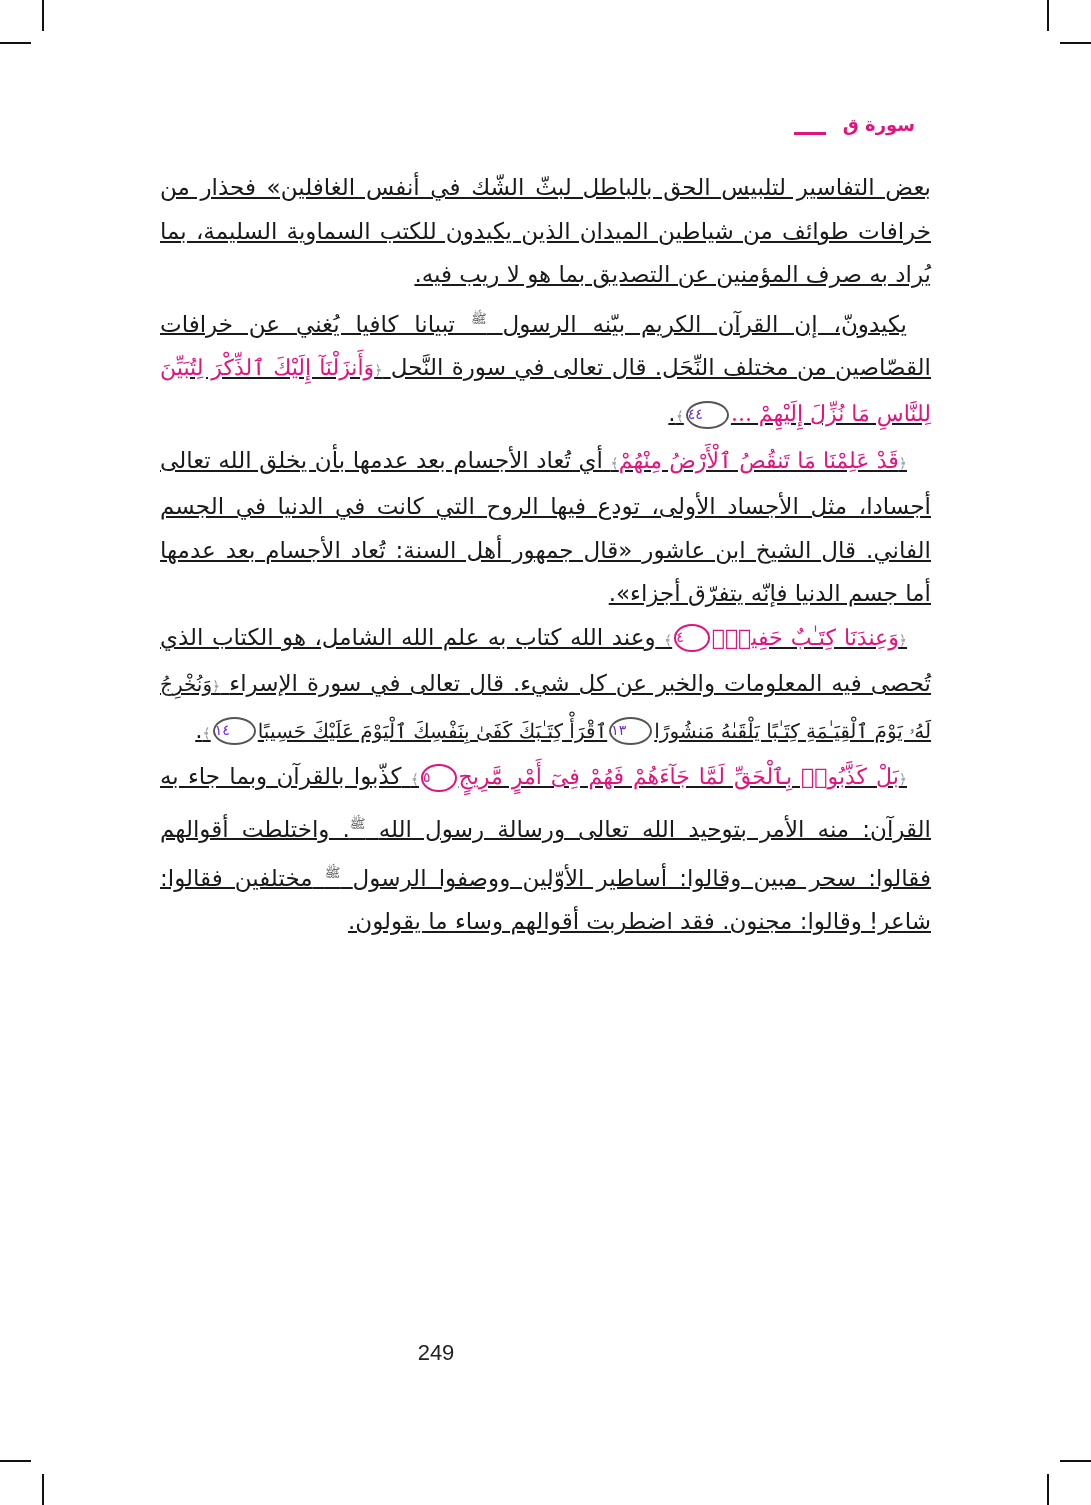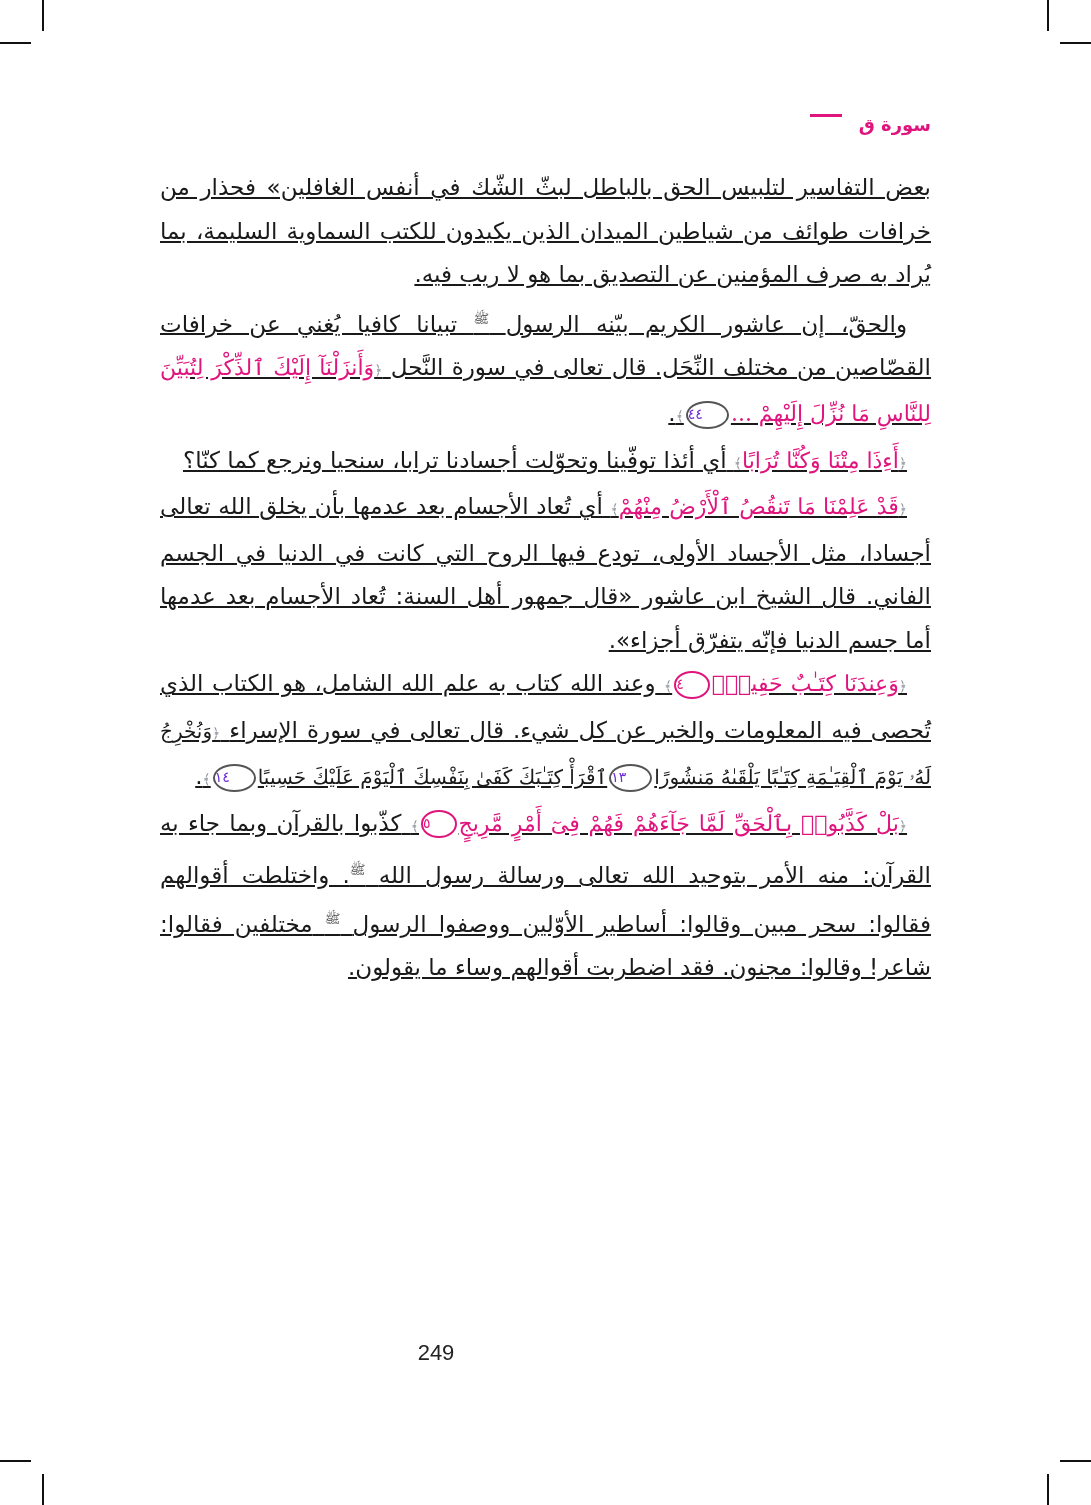--- a/index.html
+++ b/index.html
@@ -2,22 +2,22 @@
 <html><head>
   <meta charset="utf-8">
   <style>
     html, body { margin: 0; padding: 0; background: #ffffff; }
     body { width: 1091px; height: 1505px; position: relative; overflow: hidden;
            font-family: "DejaVu Sans", sans-serif; color: #1a1a1a; }
     .crop { position: absolute; background: #111; }
     .crop.v { width: 2px; height: 31px; }
     .crop.h { width: 31px; height: 2px; }
 
-    .running-head { position: absolute; top: 114px; right: 160px; display: flex;
-                    flex-direction: row-reverse; align-items: flex-start; gap: 17px; direction: rtl; }
+    .running-head { position: absolute; top: 114px; right: 176px; display: flex;
+                    flex-direction: row-reverse; align-items: flex-end; gap: 17px; direction: rtl; }
     .running-head .dash { width: 32px; height: 3px; background: #e0147d; }
     .running-head .title { color: #e0147d; font-size: 18px; font-weight: bold; }
 
     .text-block { position: absolute; top: 166px; left: 160px; width: 771px;
                   direction: rtl; text-align: justify; font-size: 23px; line-height: 43.5px; }
     .para { margin: 0; text-decoration: underline; }
     .para.indent { text-indent: 24px; }
     .q { color: #e0147d; font-family: "DejaVu Serif", serif; font-size: 22px; }
     .orn { color: #8a9099; font-size: 14px; }
     .ayah-no { display: inline-block; min-width: 24px; height: 24px; line-height: 22px;
@@ -44,33 +44,29 @@
 <div class="running-head">
   <span class="dash"></span>
   <span class="title">سورة ق</span>
 </div>
 
 <div class="text-block">
 
   <p class="para">بعض التفاسير لتلبيس الحق بالباطل لبثّ الشّك في أنفس الغافلين» فحذار من خرافات طوائف من شياطين الميدان الذين يكيدون للكتب السماوية السليمة، بما يُراد به صرف المؤمنين عن التصديق بما هو لا ريب فيه.</p>
 
   <p class="para indent">
-    <span>والحقّ، إن عاشور الكريم بيّنه الرسول</span>
+    <span>يكيدونّ، إن القرآن الكريم بيّنه الرسول</span>
     <span class="saw">ﷺ</span>
     <span>تبيانا كافيا يُغني عن خرافات القصّاصين من مختلف النِّحَل. قال تعالى في سورة النَّحل</span>
     <span class="orn">﴿</span><span class="q">وَأَنزَلْنَآ إِلَيْكَ ٱلذِّكْرَ لِتُبَيِّنَ لِلنَّاسِ مَا نُزِّلَ إِلَيْهِمْ ...</span><span class="ayah-no grey">٤٤</span><span class="orn">﴾</span><span>.</span>
   </p>
 
 
 
 
-  <p class="para indent">
-    <span class="orn">﴿</span><span class="q">أَءِذَا مِتْنَا وَكُنَّا تُرَابًا</span><span class="orn">﴾</span>
-    <span>أي أئذا توفّينا وتحوّلت أجسادنا ترابا، سنحيا ونرجع كما كنّا؟</span>
-  </p>
 
 
   <p class="para indent">
     <span class="orn">﴿</span><span class="q">قَدْ عَلِمْنَا مَا تَنقُصُ ٱلْأَرْضُ مِنْهُمْ</span><span class="orn">﴾</span>
     <span>أي تُعاد الأجسام بعد عدمها بأن يخلق الله تعالى أجسادا، مثل الأجساد الأولى، تودع فيها الروح التي كانت في الدنيا في الجسم الفاني. قال الشيخ ابن عاشور «قال جمهور أهل السنة: تُعاد الأجسام بعد عدمها أما جسم الدنيا فإنّه يتفرّق أجزاء».</span>
   </p>
 
   <p class="para indent">
     <span class="orn">﴿</span><span class="q">وَعِندَنَا كِتَـٰبٌ حَفِيظٌۢ</span><span class="ayah-no">٤</span><span class="orn">﴾</span>
     <span>وعند الله كتاب به علم الله الشامل، هو الكتاب الذي تُحصى فيه المعلومات والخبر عن كل شيء. قال تعالى في سورة الإسراء</span>

